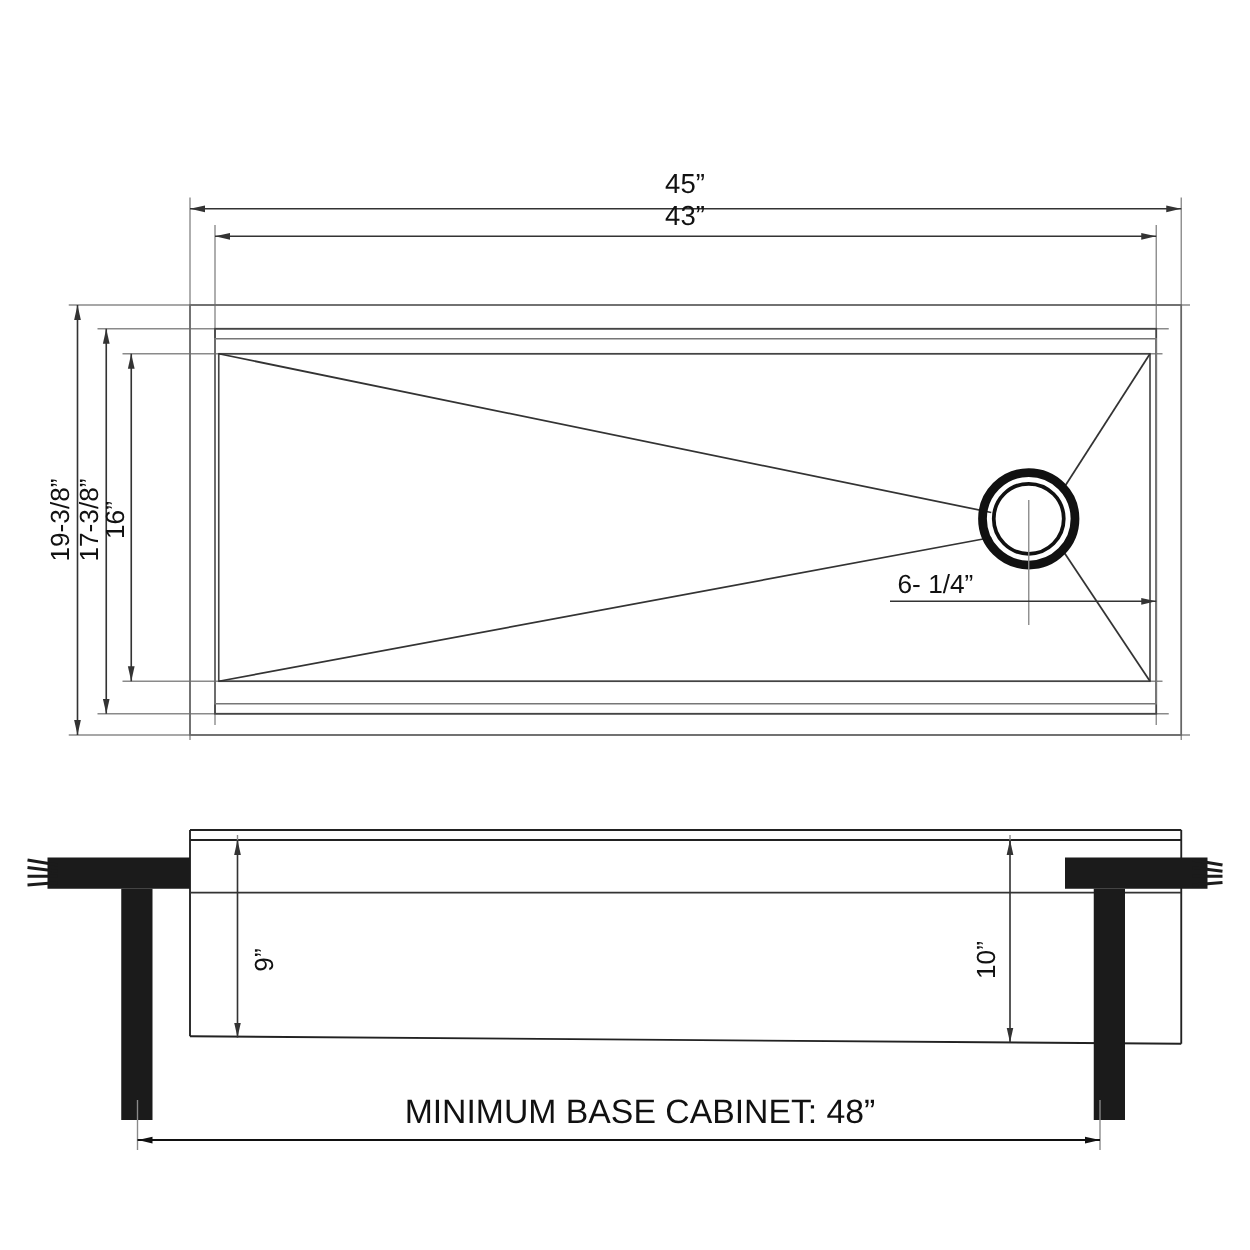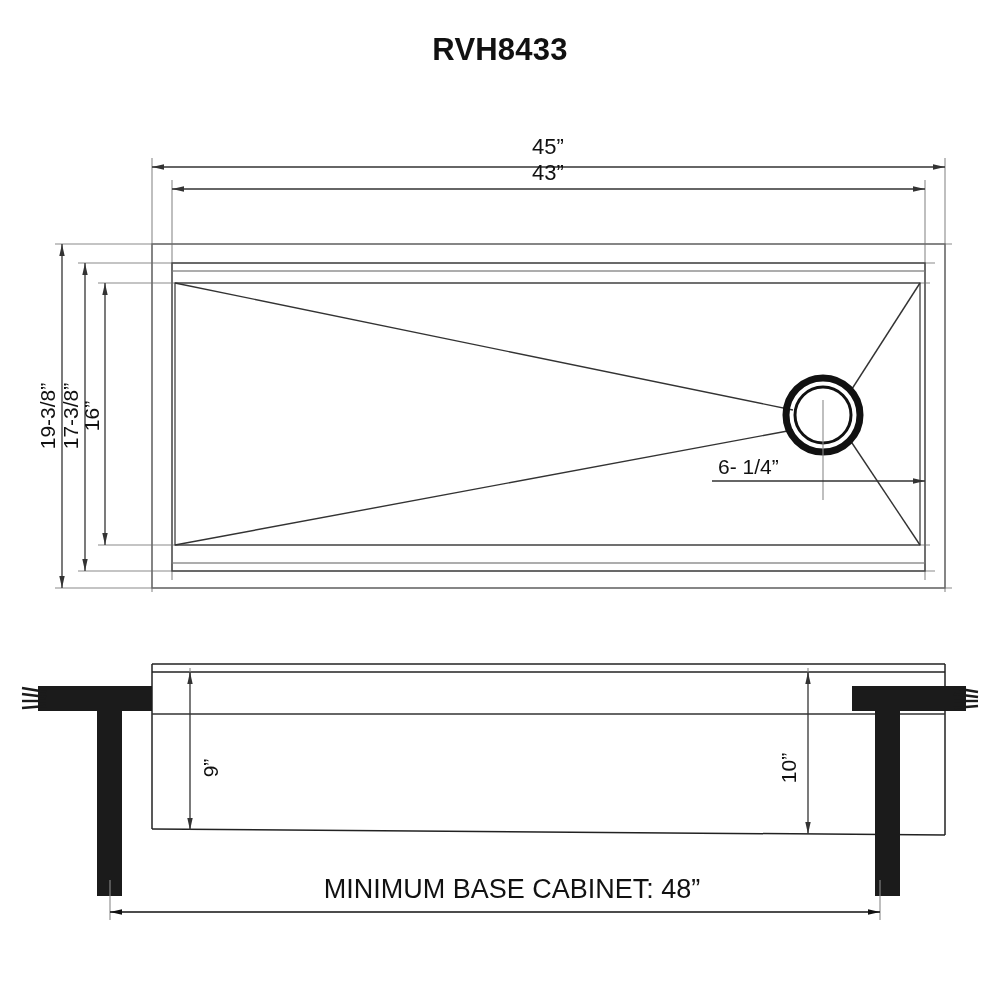--- a/index.html
+++ b/index.html
@@ -47,21 +47,20 @@
     font-family: "Liberation Sans", sans-serif;
     font-size: 27px;
     fill: #111111;
   }
 </style>
 </head>
 <body>
 
 <div id="page">
 
-  <div id="drawing-title">RVH8433</div>
 
   <svg class="sheet" viewBox="0 0 1000 1000" xmlns="http://www.w3.org/2000/svg">
 
     <defs>
       <marker id="arrL" markerWidth="12" markerHeight="8" refX="0" refY="4" orient="auto" markerUnits="userSpaceOnUse">
         <path d="M0,4 L12,1.3 L12,6.7 Z" fill="#333333"></path>
       </marker>
       <marker id="arrR" markerWidth="12" markerHeight="8" refX="12" refY="4" orient="auto" markerUnits="userSpaceOnUse">
         <path d="M12,4 L0,1.3 L0,6.7 Z" fill="#333333"></path>
       </marker>

